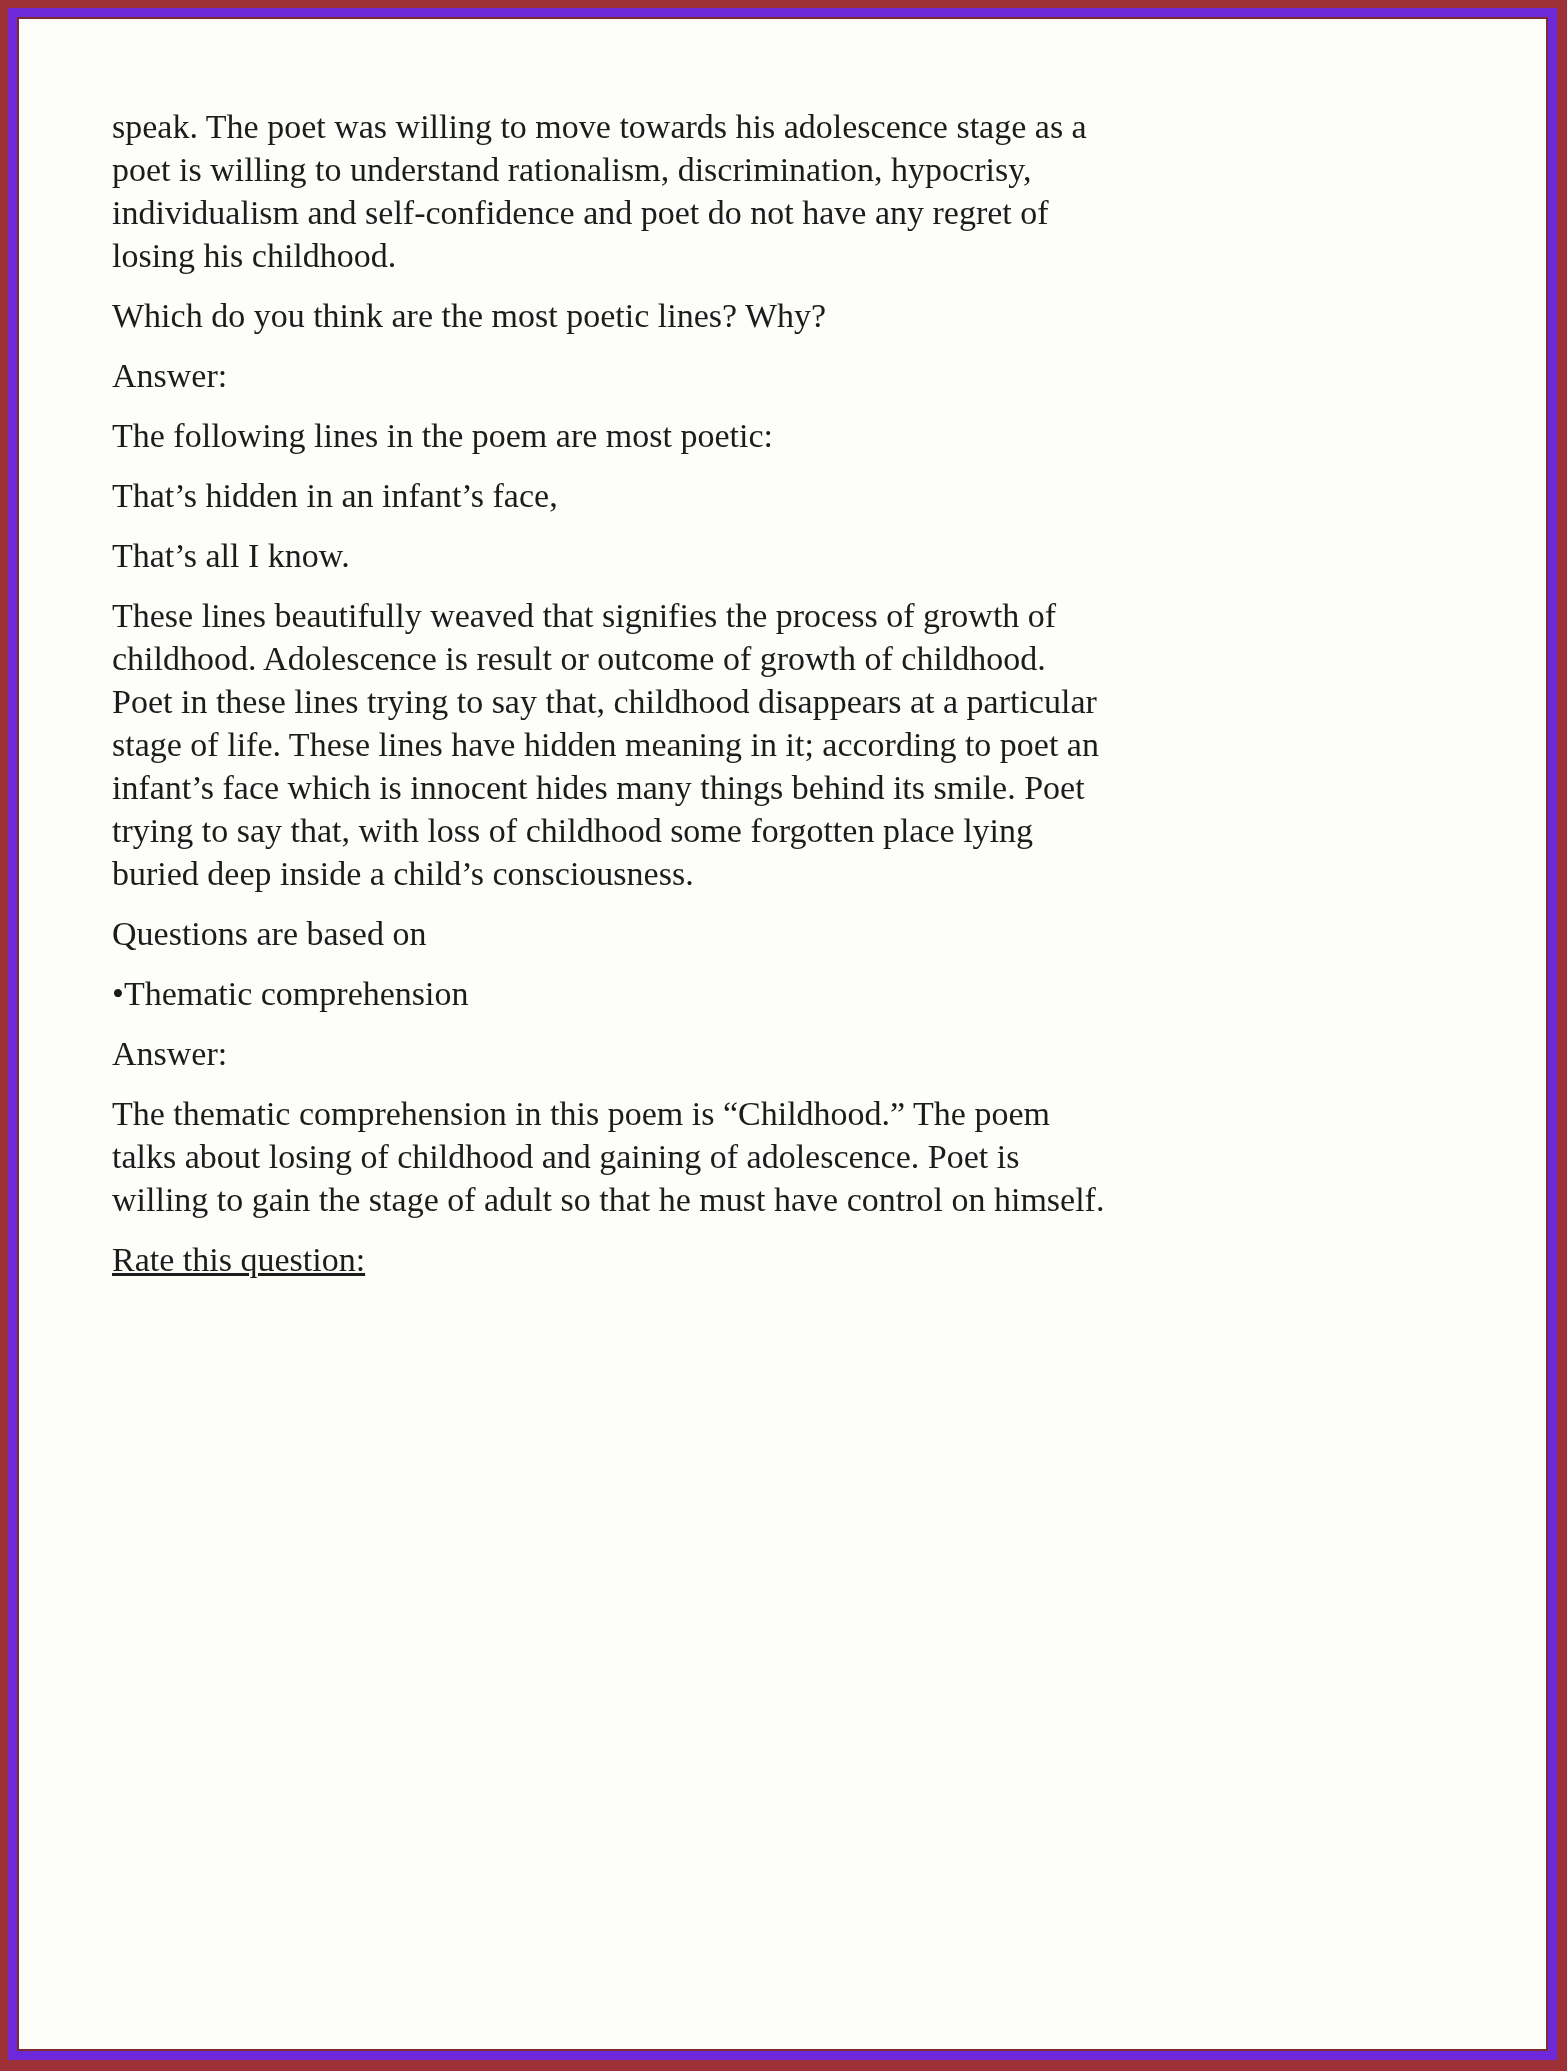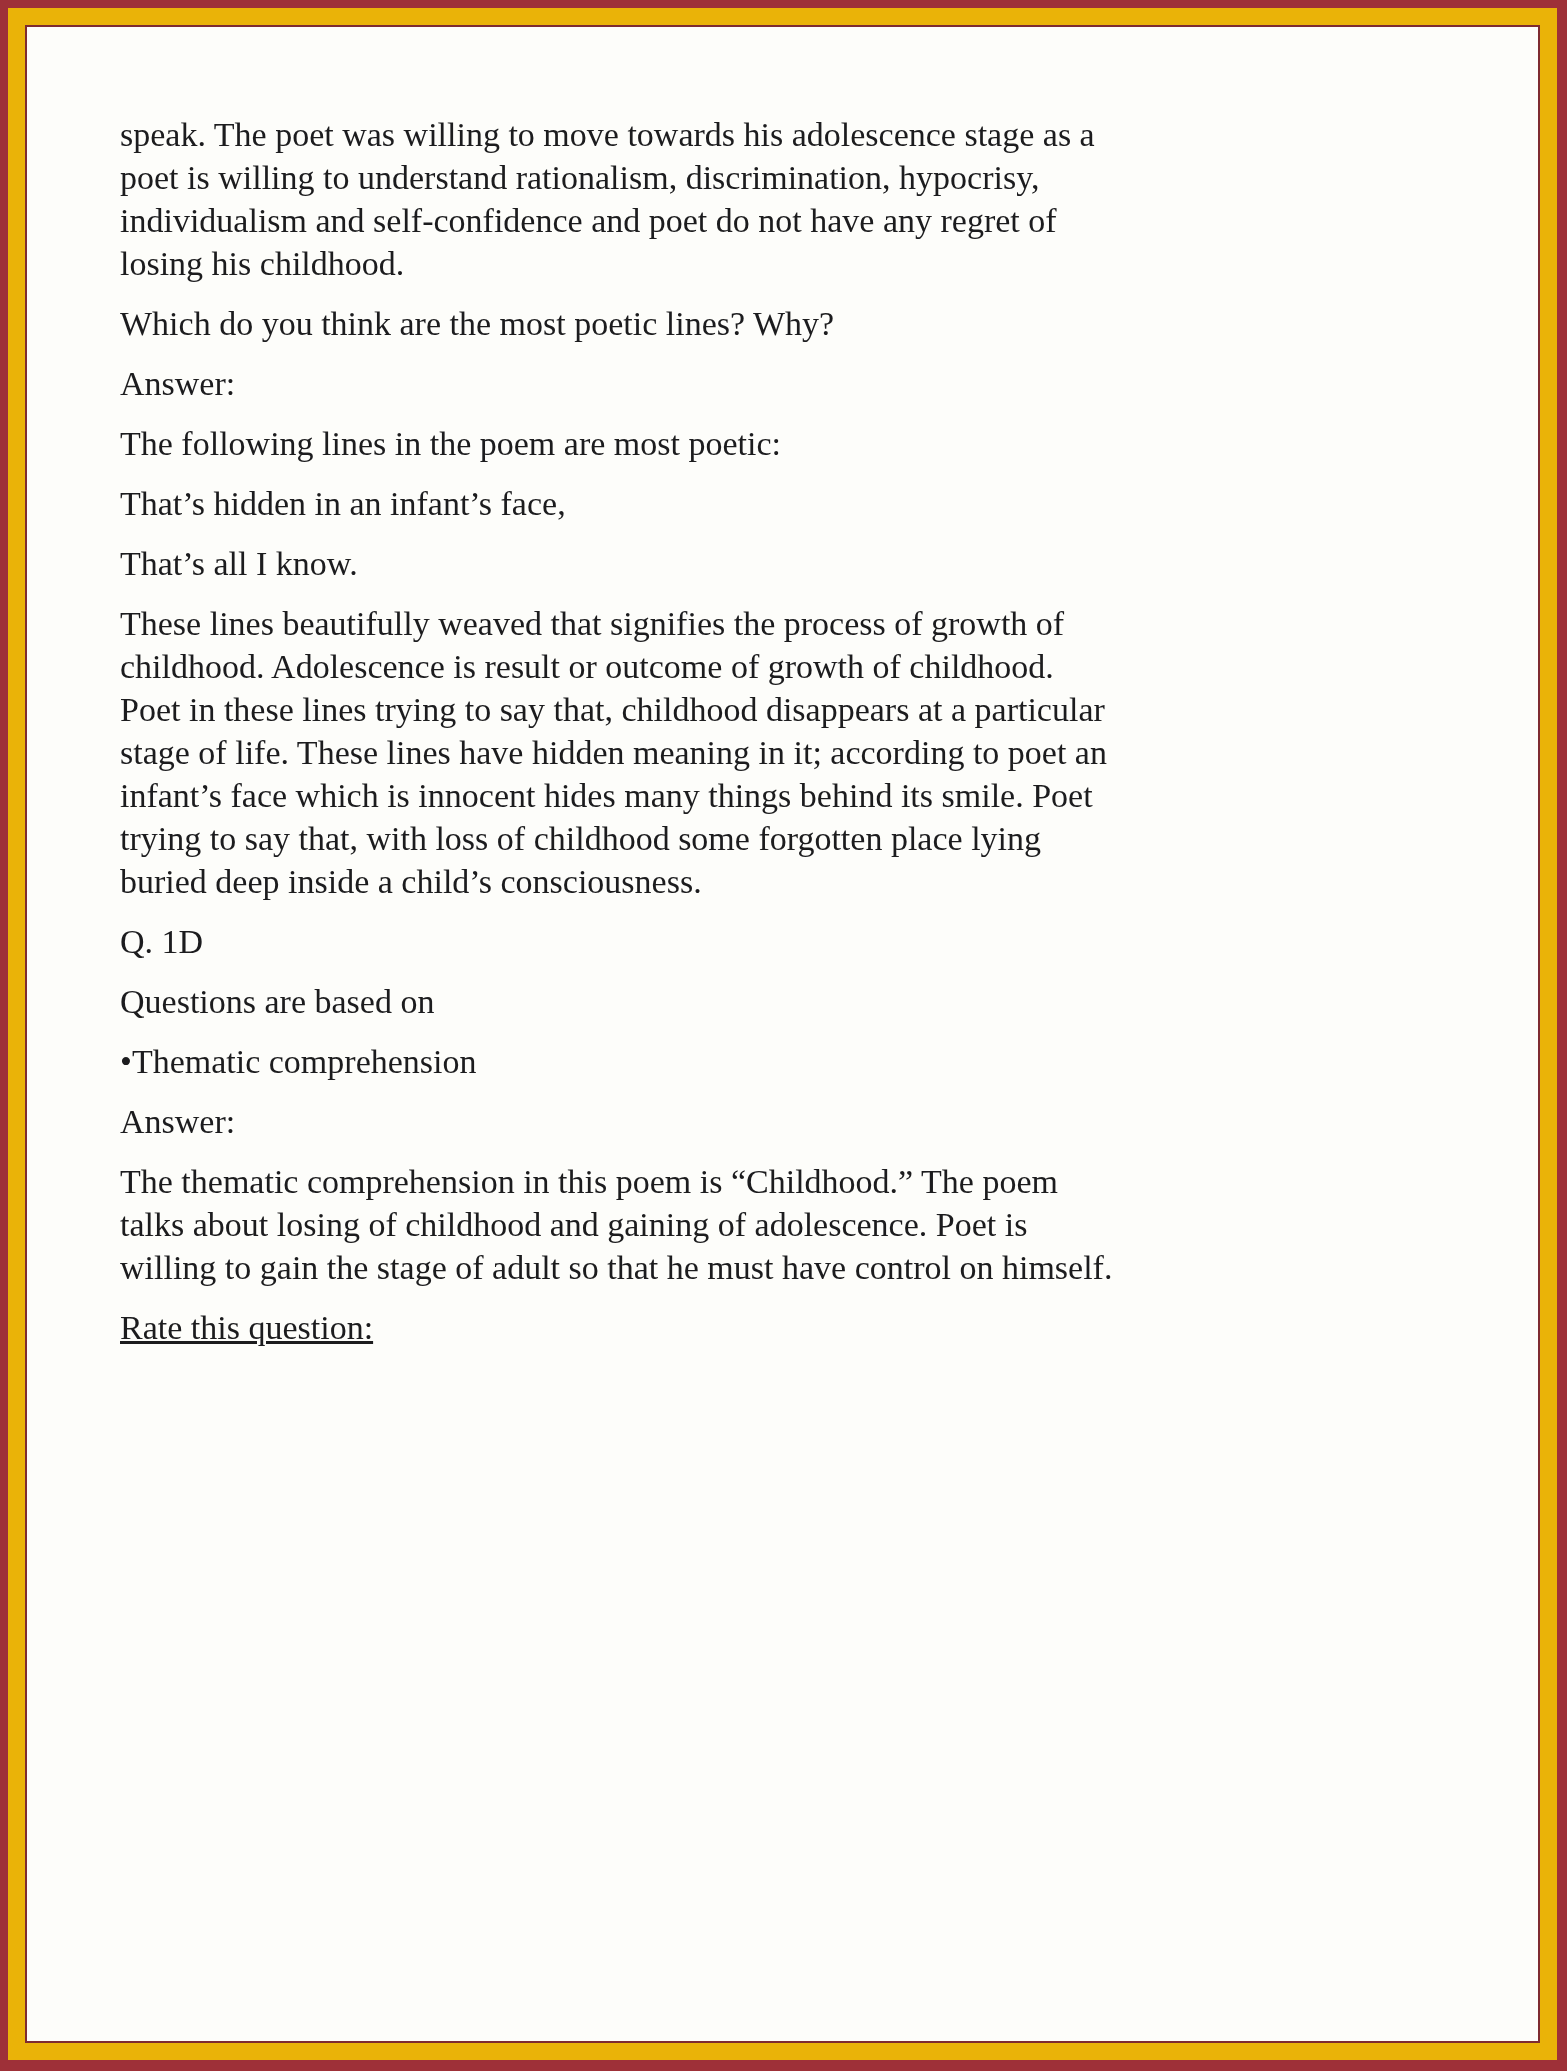--- a/index.html
+++ b/index.html
@@ -13,22 +13,22 @@
     box-sizing: border-box;
     width: 1567px;
     height: 2071px;
     background: #9E3038;
     padding: 8px 10px 11px 8px;
   }
   .frame-white {
     box-sizing: border-box;
     width: 100%;
     height: 100%;
-    background: #eab308;
-    padding: 17px;
+    background: #6d28d9;
+    padding: 9px;
   }
   .frame-inner {
     box-sizing: border-box;
     width: 100%;
     height: 100%;
     border: 2px solid #7E2B30;
     background: #FDFDFA;
     overflow: hidden;
   }
   .doc-content {
@@ -71,21 +71,20 @@
         <p class="para">That’s all I know.</p>
 
         <p class="para">These lines beautifully weaved that signifies the process of growth of
 childhood. Adolescence is result or outcome of growth of childhood.
 Poet in these lines trying to say that, childhood disappears at a particular
 stage of life. These lines have hidden meaning in it; according to poet an
 infant’s face which is innocent hides many things behind its smile. Poet
 trying to say that, with loss of childhood some forgotten place lying
 buried deep inside a child’s consciousness.</p>
 
-        <p class="para">Q. 1D</p>
 
         <p class="para">Questions are based on</p>
 
         <p class="para">•Thematic comprehension</p>
 
         <p class="para">Answer:</p>
 
         <p class="para">The thematic comprehension in this poem is “Childhood.” The poem
 talks about losing of childhood and gaining of adolescence. Poet is
 willing to gain the stage of adult so that he must have control on himself.</p>

